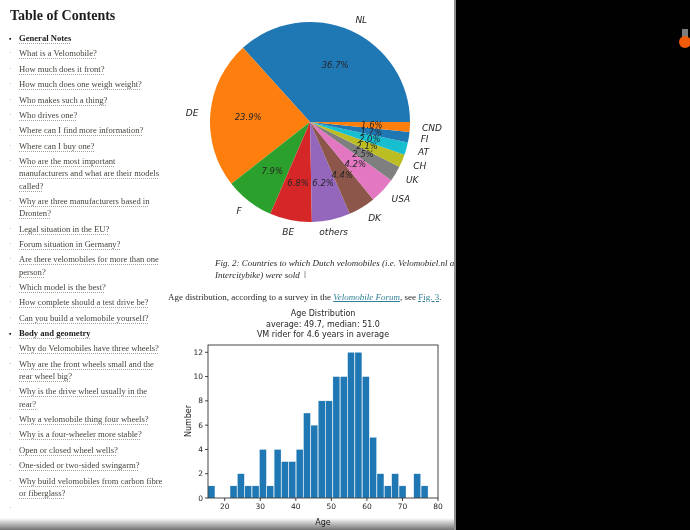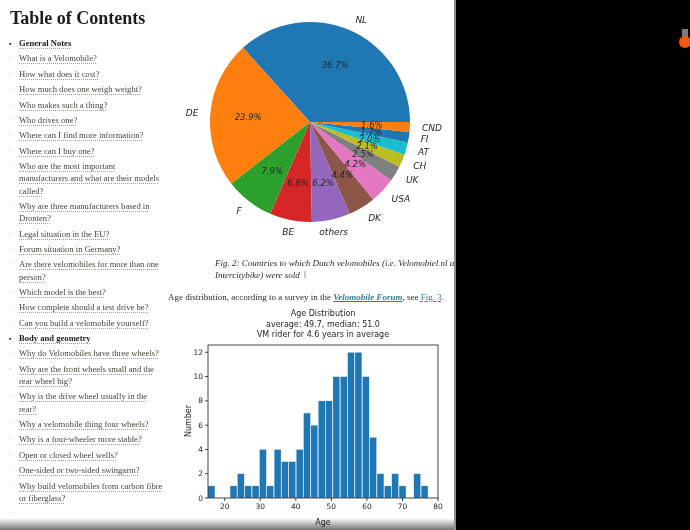--- a/index.html
+++ b/index.html
@@ -8,21 +8,21 @@
     background:#060606;
     font-family:"Liberation Serif", serif;
   }
   .content{
     position:absolute;left:0;top:0;width:455px;height:530px;
     background:#ffffff;overflow:hidden;
   }
   
   .toc{position:absolute;left:8px;top:8px;width:158px;}
   .toc-title{
-    font-size:18px;font-weight:bold;color:#1c1c1c;margin:0 0 8px 2px;
+    font-size:14px;font-weight:bold;color:#1c1c1c;margin:0 0 8px 2px;
     font-family:"Liberation Serif", serif;
   }
   .toc-list{list-style:none;margin:0;padding:0;}
   .toc-list li{
     position:relative;padding-left:11px;margin-bottom:3.2px;
     font-size:8.6px;line-height:12.2px;color:#45453f;
   }
   .toc-list li .blt{
     position:absolute;left:1px;top:0;color:#a9a9a2;font-size:8px;
   }
@@ -40,21 +40,21 @@
   }
   .caption .cap-label{font-weight:normal;}
   .anchor-mark{
     display:inline-block;width:2px;height:7px;background:#c9c9c9;margin-left:4px;
   }
   .para{
     position:absolute;left:168px;top:292px;width:287px;white-space:nowrap;
     font-size:9px;color:#2a2a28;
   }
   .para a{color:#2f7f96;cursor:pointer;}
-  .para .forum{font-style:italic;font-weight:bold;text-decoration:underline;}
+  .para .forum{font-style:italic;font-weight:normal;text-decoration:underline;}
   .para .fig{text-decoration:underline dashed #2f7f96;}
   .hist-wrap{position:absolute;left:178px;top:303px;width:280px;height:227px;}
   svg text{font-family:"DejaVu Sans", sans-serif;fill:#262626;}
   
   .offscreen{position:absolute;left:456px;top:0;width:234px;height:530px;background:#010101;}
   .scrollbar{position:absolute;left:454px;top:0;width:2px;height:530px;background:#8f8f8f;}
   .edge-icon-gray{position:absolute;left:682px;top:29px;width:6px;height:16px;background:#7d7d7d;}
   .edge-icon-orange{position:absolute;left:679px;top:36px;width:12px;height:12px;border-radius:50%;background:#f05a0a;}
   .bottom-fade{
     position:absolute;left:0;bottom:0;width:456px;height:12px;
@@ -65,21 +65,21 @@
 </head>
 <body>
 
 <div class="content">
 
   <div class="toc">
     <div class="toc-title">Table of Contents</div>
     <ul class="toc-list" id="toc-list">
         <li class="section"><span class="blt">▪</span><span class="lbl">General Notes</span></li>
         <li class="item"><span class="blt">·</span><span class="lbl">What is a Velomobile?</span></li>
-        <li class="item"><span class="blt">·</span><span class="lbl">How what does it cost?</span></li>
+        <li class="item"><span class="blt">·</span><span class="lbl">How much does it front?</span></li>
         <li class="item"><span class="blt">·</span><span class="lbl">How much does one weigh weight?</span></li>
         <li class="item"><span class="blt">·</span><span class="lbl">Who makes such a thing?</span></li>
         <li class="item"><span class="blt">·</span><span class="lbl">Who drives one?</span></li>
         <li class="item"><span class="blt">·</span><span class="lbl">Where can I find more information?</span></li>
         <li class="item"><span class="blt">·</span><span class="lbl">Where can I buy one?</span></li>
         <li class="item"><span class="blt">·</span><span class="lbl">Who are the most important manufacturers and what are their models called?</span></li>
         <li class="item"><span class="blt">·</span><span class="lbl">Why are three manufacturers based in Dronten?</span></li>
         <li class="item"><span class="blt">·</span><span class="lbl">Legal situation in the EU?</span></li>
         <li class="item"><span class="blt">·</span><span class="lbl">Forum situation in Germany?</span></li>
         <li class="item"><span class="blt">·</span><span class="lbl">Are there velomobiles for more than one person?</span></li>

